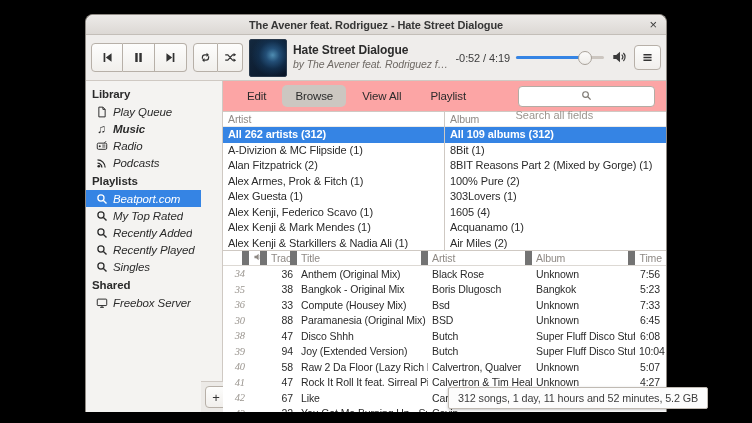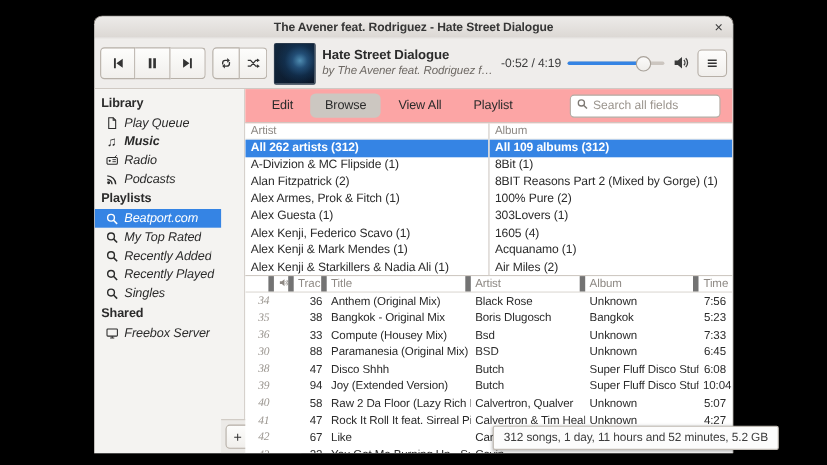--- a/index.html
+++ b/index.html
@@ -73,40 +73,40 @@
   .sb-fbtn:last-child { border-radius:0 4px 4px 0; }
   .sb-fbtn svg { width:11px; height:11px; }
 
   .content { flex:1; min-width:0; display:flex; flex-direction:column; background:#fff; }
 
   .tabbar { flex:none; height:31px; background:#fca5a5; border-bottom:1px solid #cfc9c3;
     display:flex; align-items:center; padding:0 11px; gap:3px; }
   .tab { font-size:11.5px; color:#2b2b2b; padding:5px 13px; border-radius:5px; white-space:nowrap; }
   .tab.active { background:#ccc7c1; }
   .searchbox { margin-left:auto; width:137px; height:21px; background:#fff; border:1px solid #b3aca4;
-    border-radius:4px; display:flex; align-items:center; padding:0 5px; gap:4px; color:#7d7872; }
+    border-radius:4px; display:flex; align-items:center; padding:0 5px; gap:4px; color:#7d7872;flex-direction:column; }
   .searchbox svg { flex:none; width:11px; height:11px; }
   .searchbox input { flex:1; min-width:0; border:none; outline:none; background:transparent;
     font-family:"Liberation Sans", sans-serif; font-size:11px; color:#333; }
   .searchbox input::placeholder { color:#9b958e; }
 
   .browser { flex:none; height:139px; display:flex; border-bottom:1px solid #cfc9c3; overflow:hidden; }
   .pane { flex:1; min-width:0; display:flex; flex-direction:column; overflow:hidden; }
   .pane + .pane { border-left:1px solid #cfc9c3; }
   .pane-header { flex:none; height:15px; font-size:10.5px; color:#8e8984; padding:1px 0 0 5px;
     border-bottom:1px solid #eceae7; }
   .prow { flex:none; height:15.5px; font-size:11px; color:#2b2b2b; padding:1px 4px 0 5px;
     white-space:nowrap; overflow:hidden; }
   .prow.selected { background:#3584e4; color:#fff; font-weight:bold; }
 
   .tracks { flex:1; min-height:0; overflow:hidden; font-size:10.5px; }
   .t-hdr, .t-row { display:grid; grid-template-columns:26px 18px 30px 131px 104px 103px 1fr; align-items:center; }
   .t-hdr { height:15px; color:#8e8984; border-bottom:1px solid #ddd9d4; }
   .t-hdr > div { padding:0 4px; white-space:nowrap; overflow:hidden; height:100%; display:flex; align-items:center; }
-  .t-hdr > div:not(:last-child) { border-right:5px solid #737373; }
+  .t-hdr > div:not(:last-child) { border-right:7px solid #737373; }
   .t-hdr .hico svg { width:10px; height:10px; }
   .t-hdr .right { justify-content:flex-end; }
   .t-row { height:15.5px; color:#2b2b2b; }
   .t-row > div { padding:0 4px; white-space:nowrap; overflow:hidden; }
   .c-rownum { font-style:italic; color:#9b9690; text-align:right;font-family:Liberation Serif, serif; }
   .c-track { text-align:right; }
   .c-time { text-align:right; padding-right:6px !important; }
 
   .tooltip { position:absolute; left:448px; top:387px; height:22px; padding:0 9px;
     background:#fcfcfc; border:1px solid #c0bab3; border-radius:2px;

